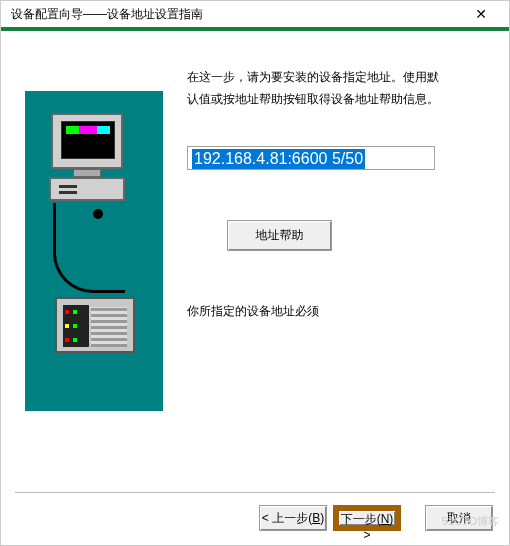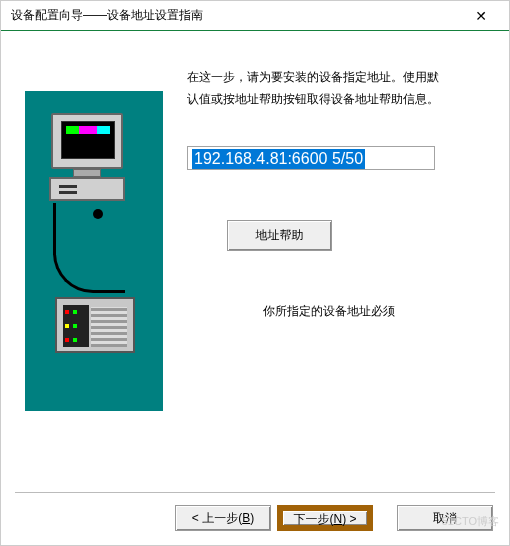--- a/index.html
+++ b/index.html
@@ -11,21 +11,21 @@
       font-size: 12px;
       border: 1px solid #ccc;
       position: relative;
       overflow: hidden;
     }
     .titlebar {
       height: 30px;
       display: flex;
       align-items: center;
       padding: 0 8px 0 10px;
-      border-bottom: 1px solid #15803d;
+      border-bottom: 4px solid #15803d;
       background: #fff;
     }
     .titlebar-title { flex: 1; font-size: 12px; color: #000; }
     .close-btn {
       width: 40px; height: 28px;
       display: flex; align-items: center; justify-content: center;
       font-size: 14px; color: #000;
       cursor: pointer;
     }
     .content {
@@ -126,32 +126,32 @@
     }
     .help-btn-wrap { margin-top: 50px; margin-left: 40px; }
     .help-btn {
       width: 105px; height: 31px;
       background: #efefef;
       border: 1px solid #999;
       box-shadow: 1px 1px 0 #fff inset, -1px -1px 0 #888 inset;
       cursor: pointer;
       font-size: 12px;
     }
-    .note { margin-top: 50px; margin-left: 76px; line-height: 1.8; }
+    .note { margin-top: 50px; line-height: 1.8; }
     .sep {
       position: absolute; left: 14px; right: 14px; bottom: 52px;
       height: 1px; background: #bbb;
       box-shadow: 0 1px 0 #fff;
     }
     .button-row {
       position: absolute; right: 16px; bottom: 14px;
       display: flex; gap: 6px;
     }
     .wiz-btn {
-      width: 96px; height: 26px;
+      width: 68px; height: 26px;
       background: #efefef;
       border: 1px solid #999;
       box-shadow: 1px 1px 0 #fff inset, -1px -1px 0 #888 inset;
       cursor: pointer;
       font-size: 12px;
     }
     .wiz-btn.default { border: 6px solid #a16207; }
     .cancel-btn { margin-left: 18px; }
     .watermark {
       position: absolute; right: 10px; bottom: 16px;

